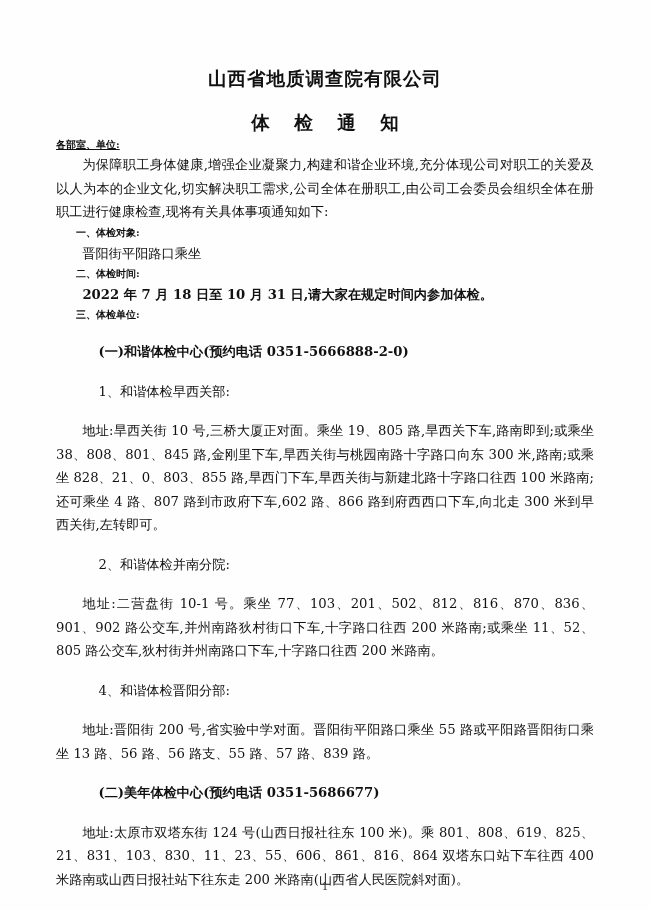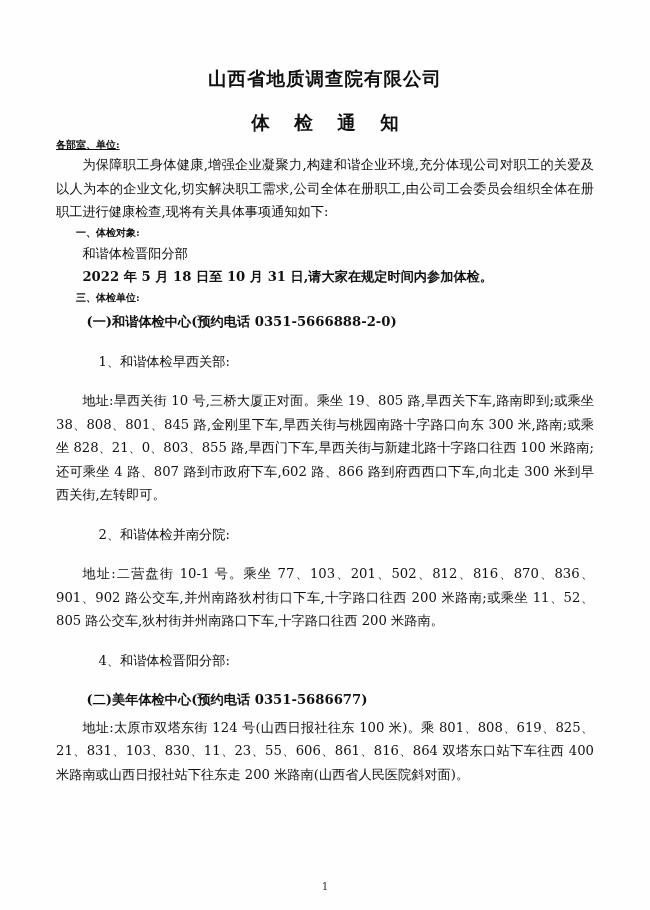--- a/index.html
+++ b/index.html
@@ -63,21 +63,21 @@
     font-weight: bold;
     line-height: 1.78;
     text-indent: 2em;
     margin: 0;
   }
   .sub-head {
     font-size: 13.2px;
     font-weight: bold;
     line-height: 1.78;
     text-indent: 2em;
-    margin: 4px;
+    margin: 16px;
   }
   .item-head {
     font-size: 13.2px;
     line-height: 1.78;
     text-indent: 2em;
     margin: 16px;
   }
   .footer-num {
     position: absolute;
     bottom: 18px;
@@ -94,35 +94,37 @@
 <div class="page">
 
   <div class="doc-title">山西省地质调查院有限公司</div>
   <div class="doc-subtitle">体 检 通 知</div>
 
   <div class="salutation">各部室、单位:</div>
 
   <p class="body-text indent2">为保障职工身体健康,增强企业凝聚力,构建和谐企业环境,充分体现公司对职工的关爱及以人为本的企业文化,切实解决职工需求,公司全体在册职工,由公司工会委员会组织全体在册职工进行健康检查,现将有关具体事项通知如下:</p>
 
   <p class="section-head">一、体检对象:</p>
-  <p class="body-text indent2">和谐体检晋阳分部</p>
+  <p class="body-text indent2">晋阳街平阳路口乘坐</p>
 
-  <p class="body-text indent2 bold">2022 年 5 月 18 日至 10 月 31 日,请大家在规定时间内参加体检。</p>
+  <p class="section-head">二、体检时间:</p>
+  <p class="body-text indent2 bold">2022 年 7 月 18 日至 10 月 31 日,请大家在规定时间内参加体检。</p>
 
   <p class="section-head">三、体检单位:</p>
 
   <p class="sub-head">(一)和谐体检中心(预约电话 0351-5666888-2-0)</p>
 
   <p class="item-head">1、和谐体检早西关部:</p>
   <p class="body-text indent2">地址:旱西关街 10 号,三桥大厦正对面。乘坐 19、805 路,旱西关下车,路南即到;或乘坐 38、808、801、845 路,金刚里下车,旱西关街与桃园南路十字路口向东 300 米,路南;或乘坐 828、21、0、803、855 路,旱西门下车,旱西关街与新建北路十字路口往西 100 米路南;还可乘坐 4 路、807 路到市政府下车,602 路、866 路到府西西口下车,向北走 300 米到早西关街,左转即可。</p>
 
   <p class="item-head">2、和谐体检并南分院:</p>
   <p class="body-text indent2">地址:二营盘街 10-1 号。乘坐 77、103、201、502、812、816、870、836、901、902 路公交车,并州南路狄村街口下车,十字路口往西 200 米路南;或乘坐 11、52、805 路公交车,狄村街并州南路口下车,十字路口往西 200 米路南。</p>
 
 
   <p class="item-head">4、和谐体检晋阳分部:</p>
+  <p class="body-text indent2">地址:晋阳街 200 号,省实验中学对面。晋阳街平阳路口乘坐 55 路或平阳路晋阳街口乘坐 13 路、56 路、56 路支、55 路、57 路、839 路。</p>
 
   <p class="sub-head">(二)美年体检中心(预约电话 0351-5686677)</p>
 
   <p class="body-text indent2">地址:太原市双塔东街 124 号(山西日报社往东 100 米)。乘 801、808、619、825、21、831、103、830、11、23、55、606、861、816、864 双塔东口站下车往西 400 米路南或山西日报社站下往东走 200 米路南(山西省人民医院斜对面)。</p>
 
   <div class="footer-num">1</div>
 </div>
 
 </body></html>

